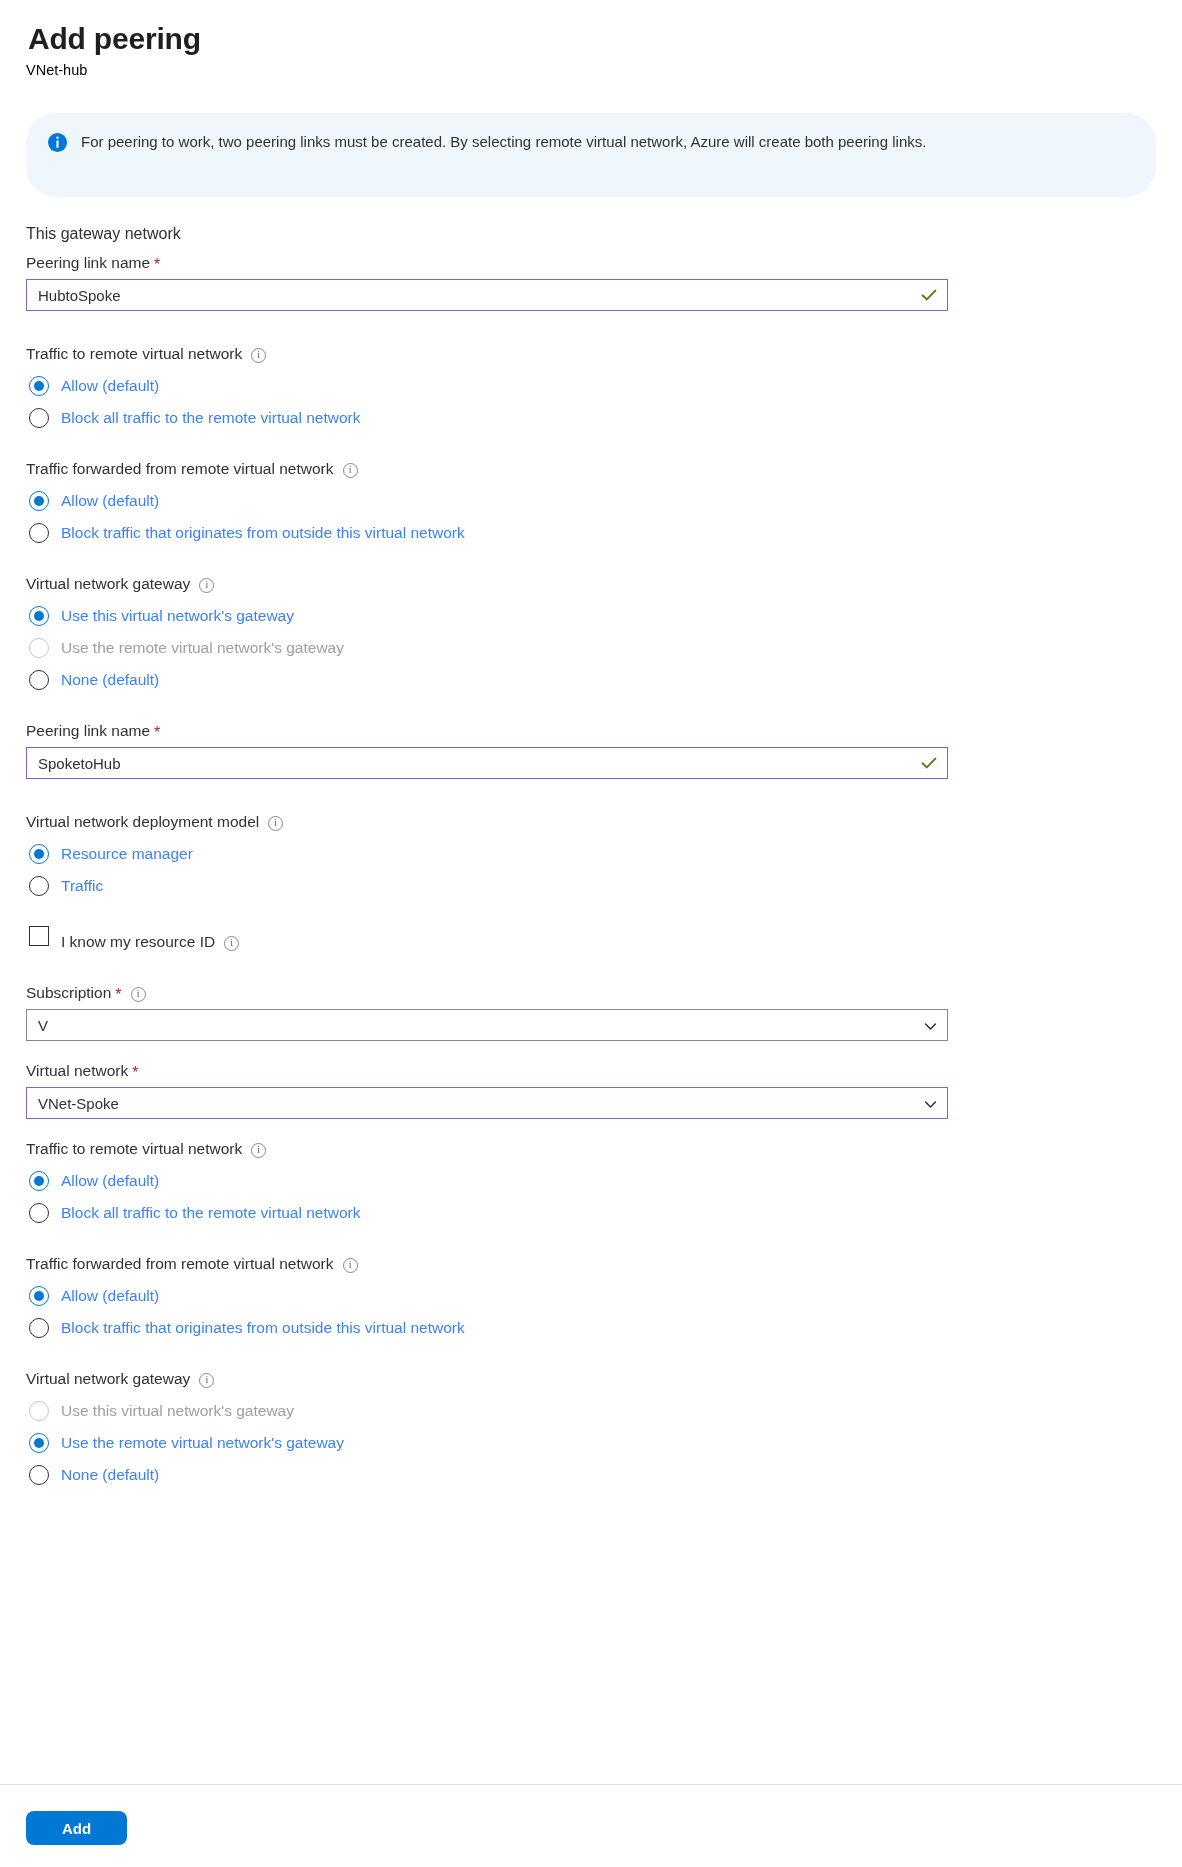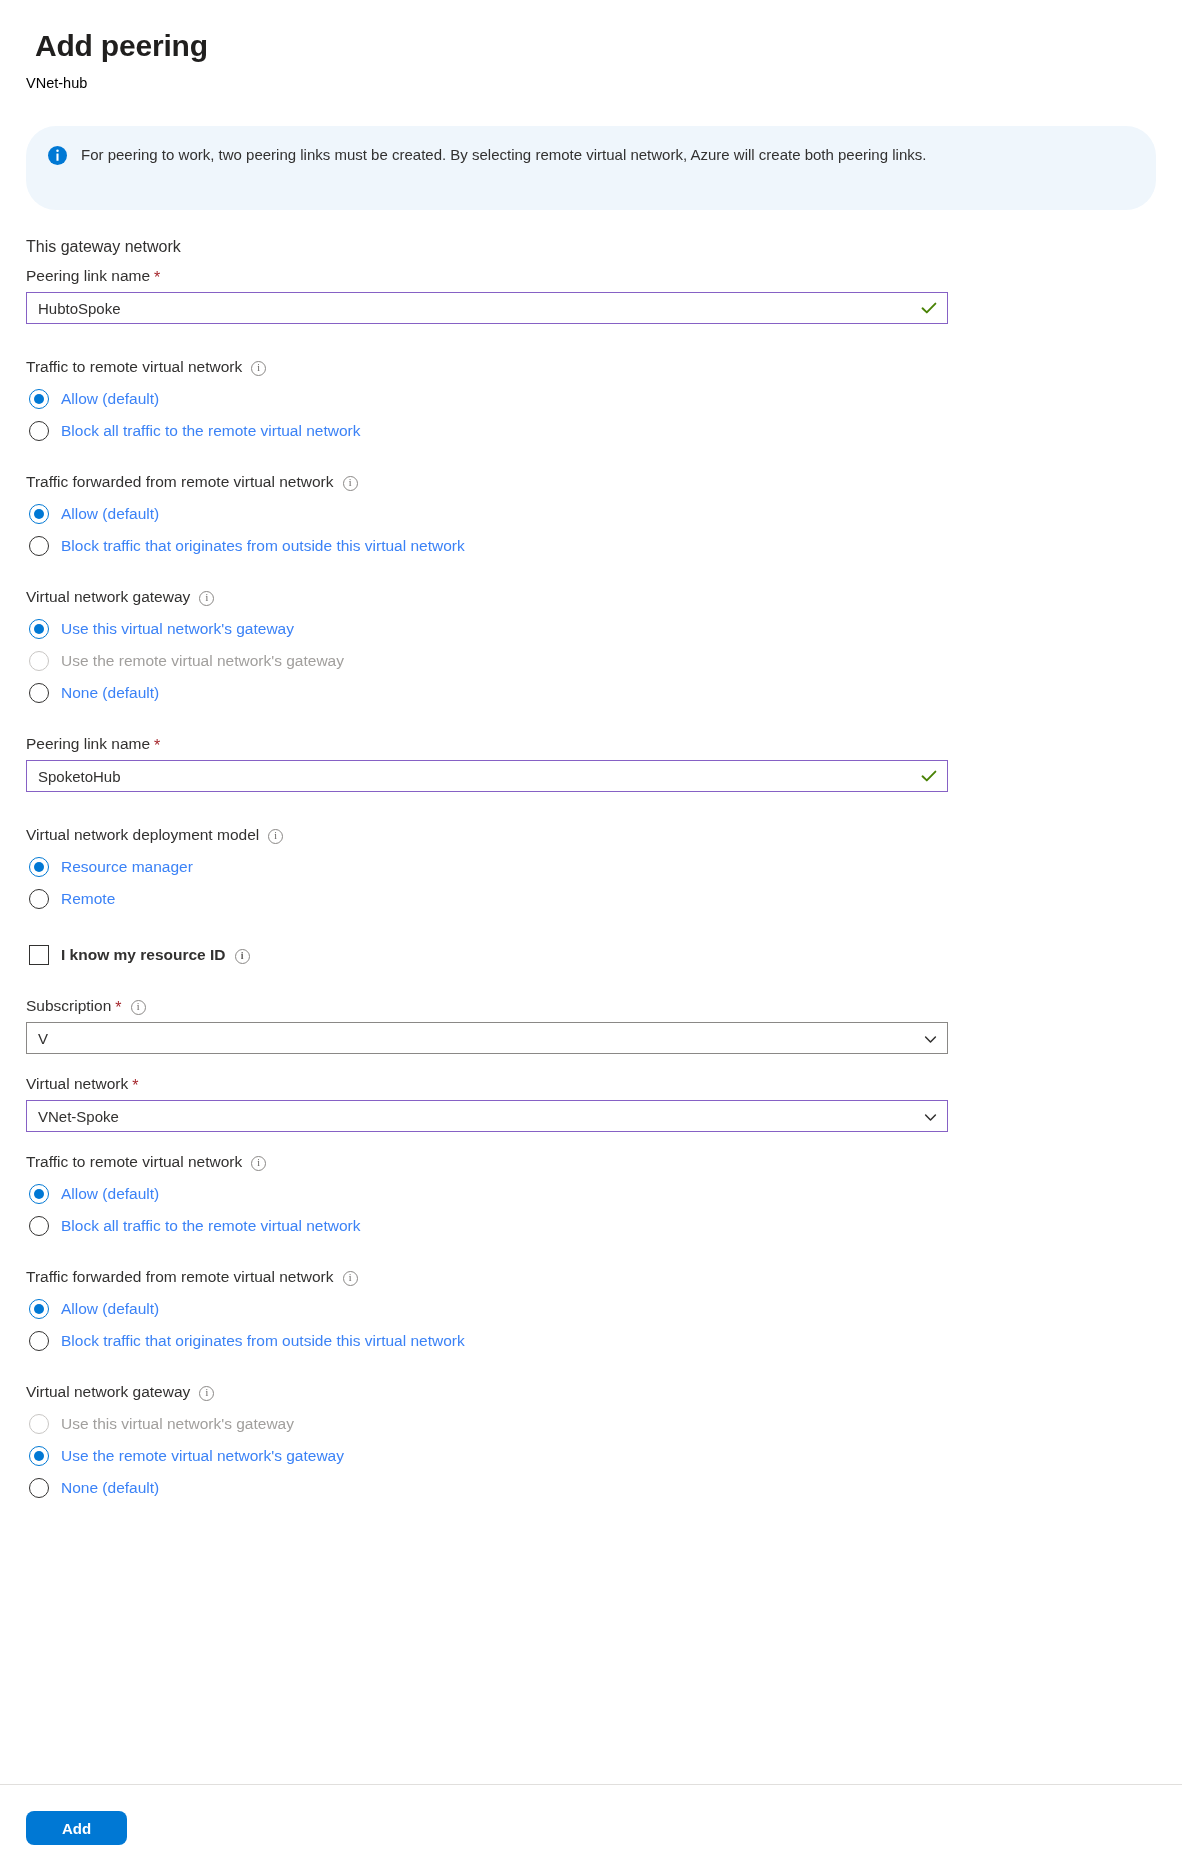--- a/index.html
+++ b/index.html
@@ -27,21 +27,21 @@
   
   .header {
     padding: 18px 26px 0 26px;
   }
   .page-title {
     font-size: 30px;
     font-weight: 600;
     color: #201f1e;
     letter-spacing: -0.2px;
     line-height: 38px;
-    margin: 9px;
+    margin: 2px;
   }
   .page-subtitle {
     font-size: 14.5px;
     color: #000000;
     margin-top: 3px;
     line-height: 19px;
   }
 
   
   .info-banner {
@@ -217,26 +217,24 @@
   .radio-label {
     font-size: 15.5px;
     color: #3b82f6;
     line-height: 22px;
   }
   .radio-row.disabled .radio-label { color: #a19f9d; }
 
   
   .checkbox-row {
     display: flex;
-    align-items: center;
     height: 32px;
     margin-bottom: 24px;
     margin-top: 2px;
     cursor: pointer;
-    font-weight: bold;
   }
   .checkbox-mark {
     width: 20px;
     height: 20px;
     border: 1.5px solid #323130;
     background: #fff;
     flex: 0 0 auto;
     margin-left: 3px;
     margin-right: 12px;
   }
@@ -388,21 +386,21 @@
           <i>i</i>
         </span>
     </div>
     <div class="radio-group">
       <div class="radio-row checked">
         <span class="radio-mark"></span>
         <span class="radio-label">Resource manager</span>
       </div>
       <div class="radio-row">
         <span class="radio-mark"></span>
-        <span class="radio-label">Remote</span>
+        <span class="radio-label">Traffic</span>
       </div>
     </div>
 
     <div class="checkbox-row">
       <span class="checkbox-mark"></span>
       <span class="checkbox-label">
         <span>I know my resource ID</span>
         <span class="info-glyph">
             <i>i</i>
           </span>

